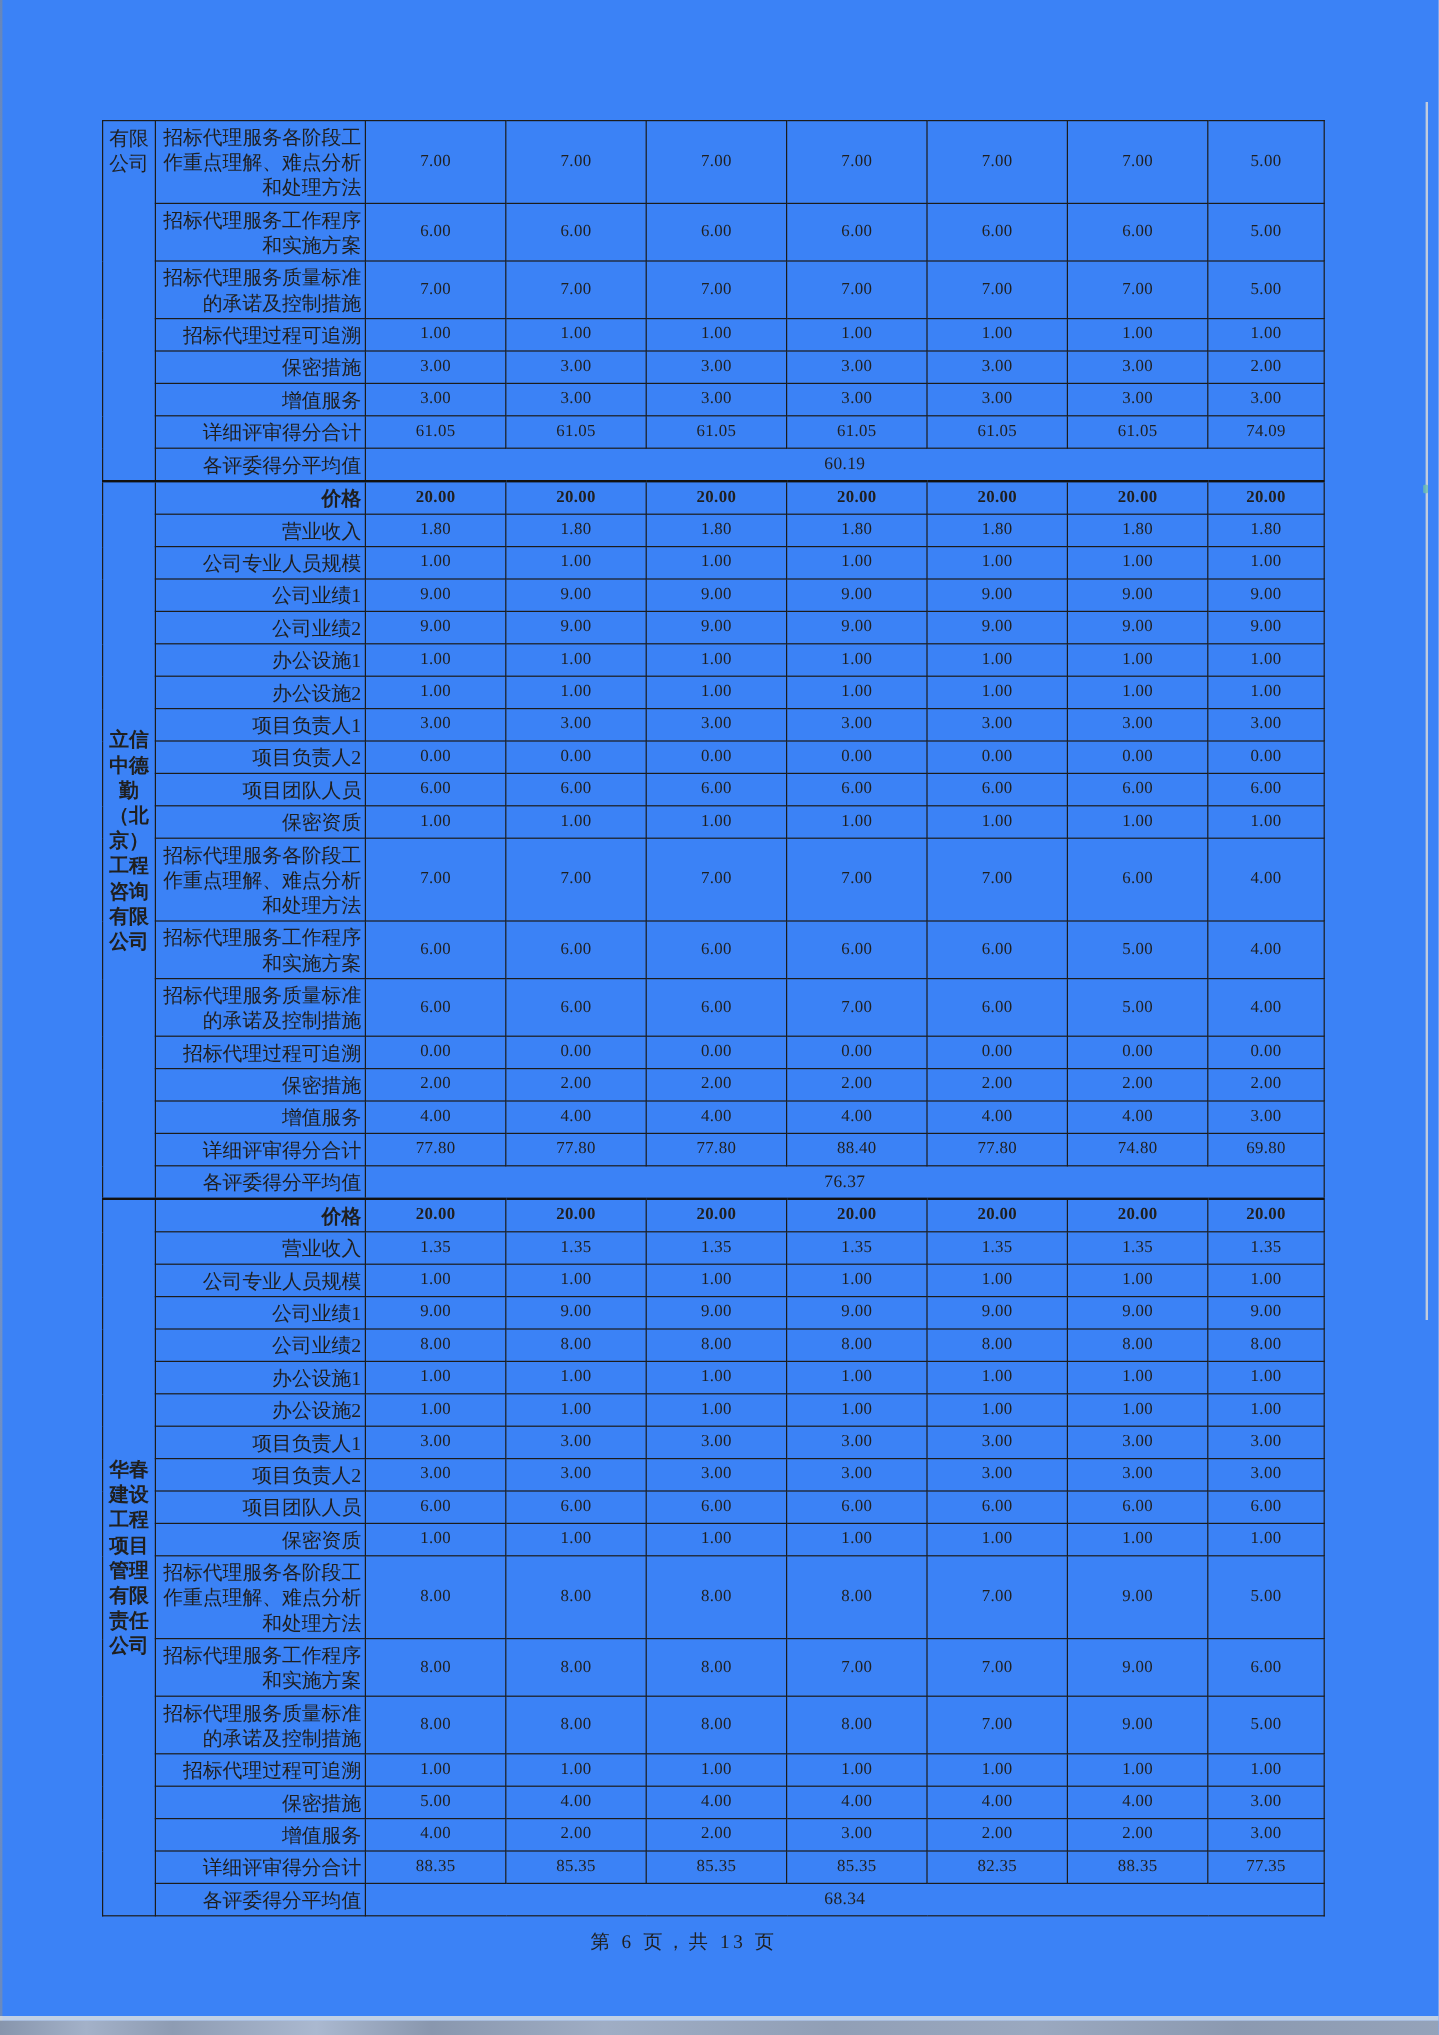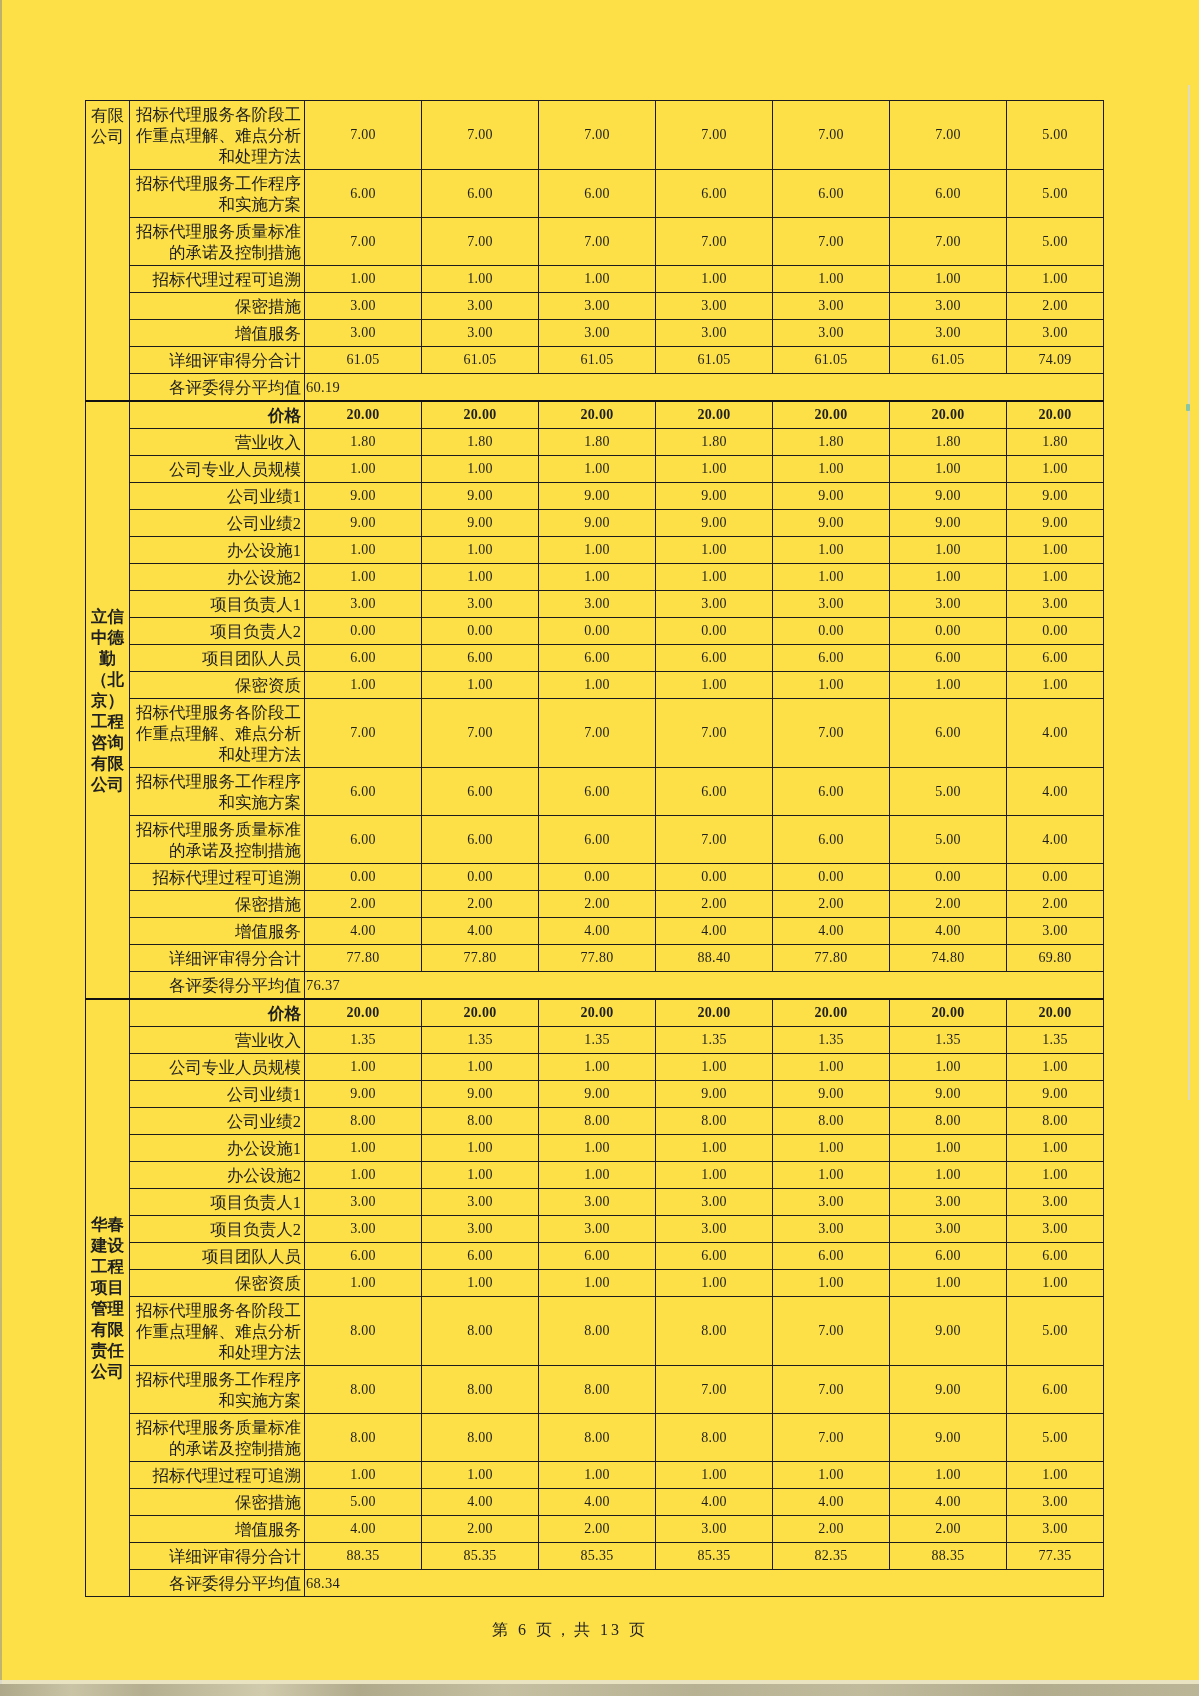--- a/index.html
+++ b/index.html
@@ -1,19 +1,19 @@
 <!DOCTYPE html>
 <html><head>
 <meta charset="utf-8">
 <style>
   html,body{margin:0;padding:0;background:#e8e8e8;}
   .page{
     position:relative;
     width:1199px;height:1696px;
-    background:#fde047;
+    background:#3b82f6;
     overflow:hidden;
     font-family:"Liberation Serif","DejaVu Serif",serif;
     color:#1f1f1f;
   }
   table.score{
     position:absolute;left:85px;top:100px;
     width:1018px;
     border-collapse:collapse;
     table-layout:fixed;
   }
@@ -38,31 +38,30 @@
     text-align:right;
   }
   td.num{
     font-size:14px;
     text-align:center;
     padding:2.5px 0;
     letter-spacing:0.3px;
   }
   td.avg-val{
     font-size:14.5px;
-    text-align:left;
+    text-align:center;
     letter-spacing:0.3px;
   }
   tr.section-start td{border-top:2.6px solid #111;font-weight:bold;}
   .footer{
     position:absolute;
     left:0;top:1608px;width:1140px;
     text-align:center;
     font-size:16px;
     letter-spacing:3px;
-    margin-top:12px;
   }
   
   .edge-left{
     position:absolute;left:0;top:0;width:2px;height:1684px;
     background:linear-gradient(#8a8a8a,#a5a5a5 40%,#909090);
     opacity:.55;
   }
   .edge-right{
     position:absolute;left:1188px;top:85px;width:1.5px;height:1015px;
     background:#d9d9d9;opacity:.85;

